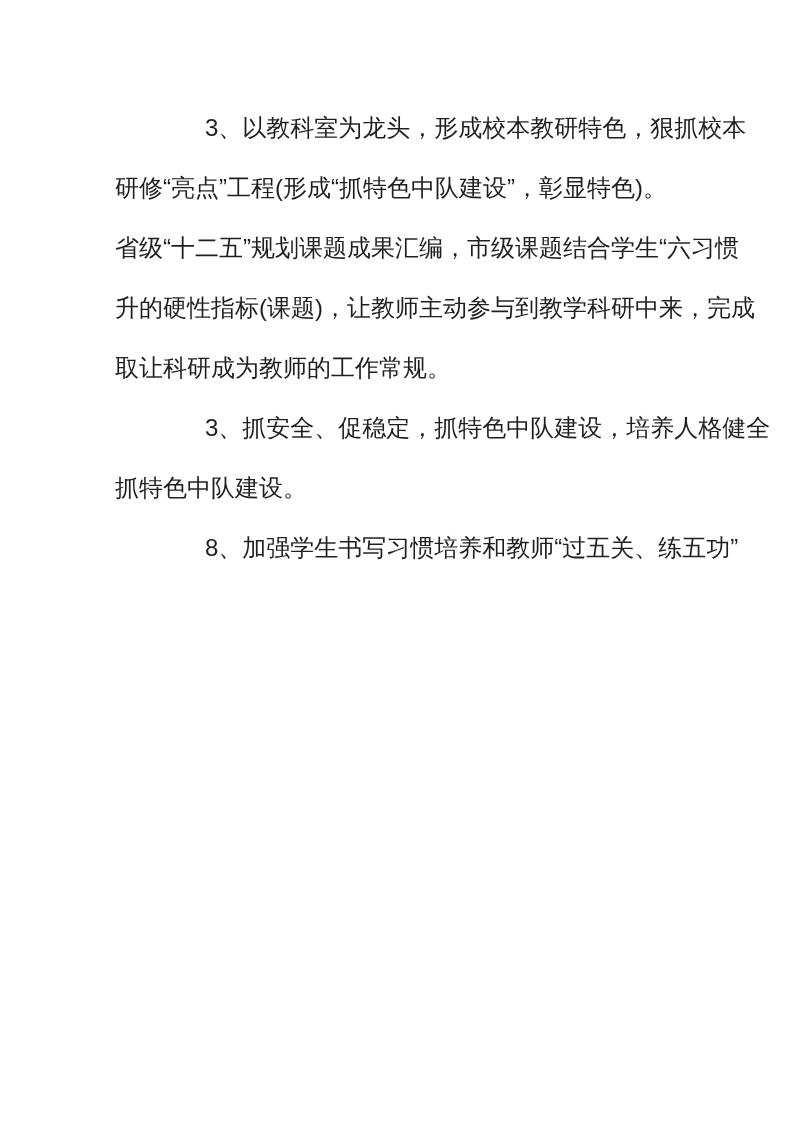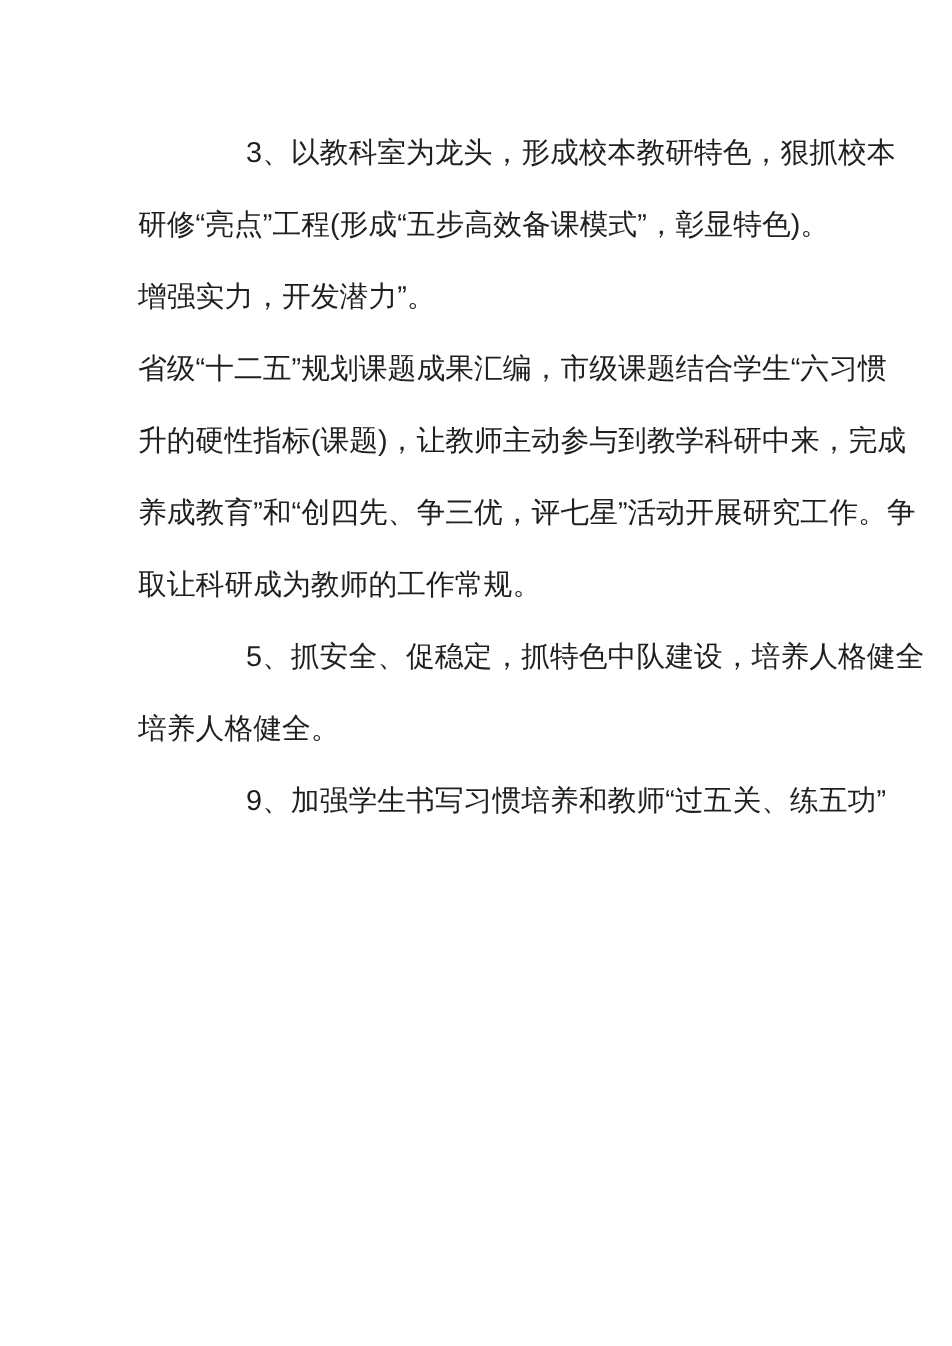--- a/index.html
+++ b/index.html
@@ -37,23 +37,21 @@
   .text-line.indented {
     padding-left: 90px;
   }
 </style>
 </head>
 <body>
 
 <div class="page">
   <div class="doc-body">
       <div class="text-line indented">3、以教科室为龙头，形成校本教研特色，狠抓校本</div>
-      <div class="text-line">研修“亮点”工程(形成“五步高效备课模式”，彰显特色)。</div>
-      <div class="text-line">增强实力，开发潜力”。</div>
+      <div class="text-line">研修“亮点”工程(形成“抓特色中队建设”，彰显特色)。</div>
       <div class="text-line">省级“十二五”规划课题成果汇编，市级课题结合学生“六习惯</div>
       <div class="text-line">升的硬性指标(课题)，让教师主动参与到教学科研中来，完成</div>
-      <div class="text-line">养成教育”和“创四先、争三优，评七星”活动开展研究工作。争</div>
       <div class="text-line">取让科研成为教师的工作常规。</div>
-      <div class="text-line indented">5、抓安全、促稳定，抓特色中队建设，培养人格健全</div>
-      <div class="text-line">培养人格健全。</div>
-      <div class="text-line indented">9、加强学生书写习惯培养和教师“过五关、练五功”</div>
+      <div class="text-line indented">3、抓安全、促稳定，抓特色中队建设，培养人格健全</div>
+      <div class="text-line">抓特色中队建设。</div>
+      <div class="text-line indented">8、加强学生书写习惯培养和教师“过五关、练五功”</div>
     </div>
 </div>
 
 </body></html>

